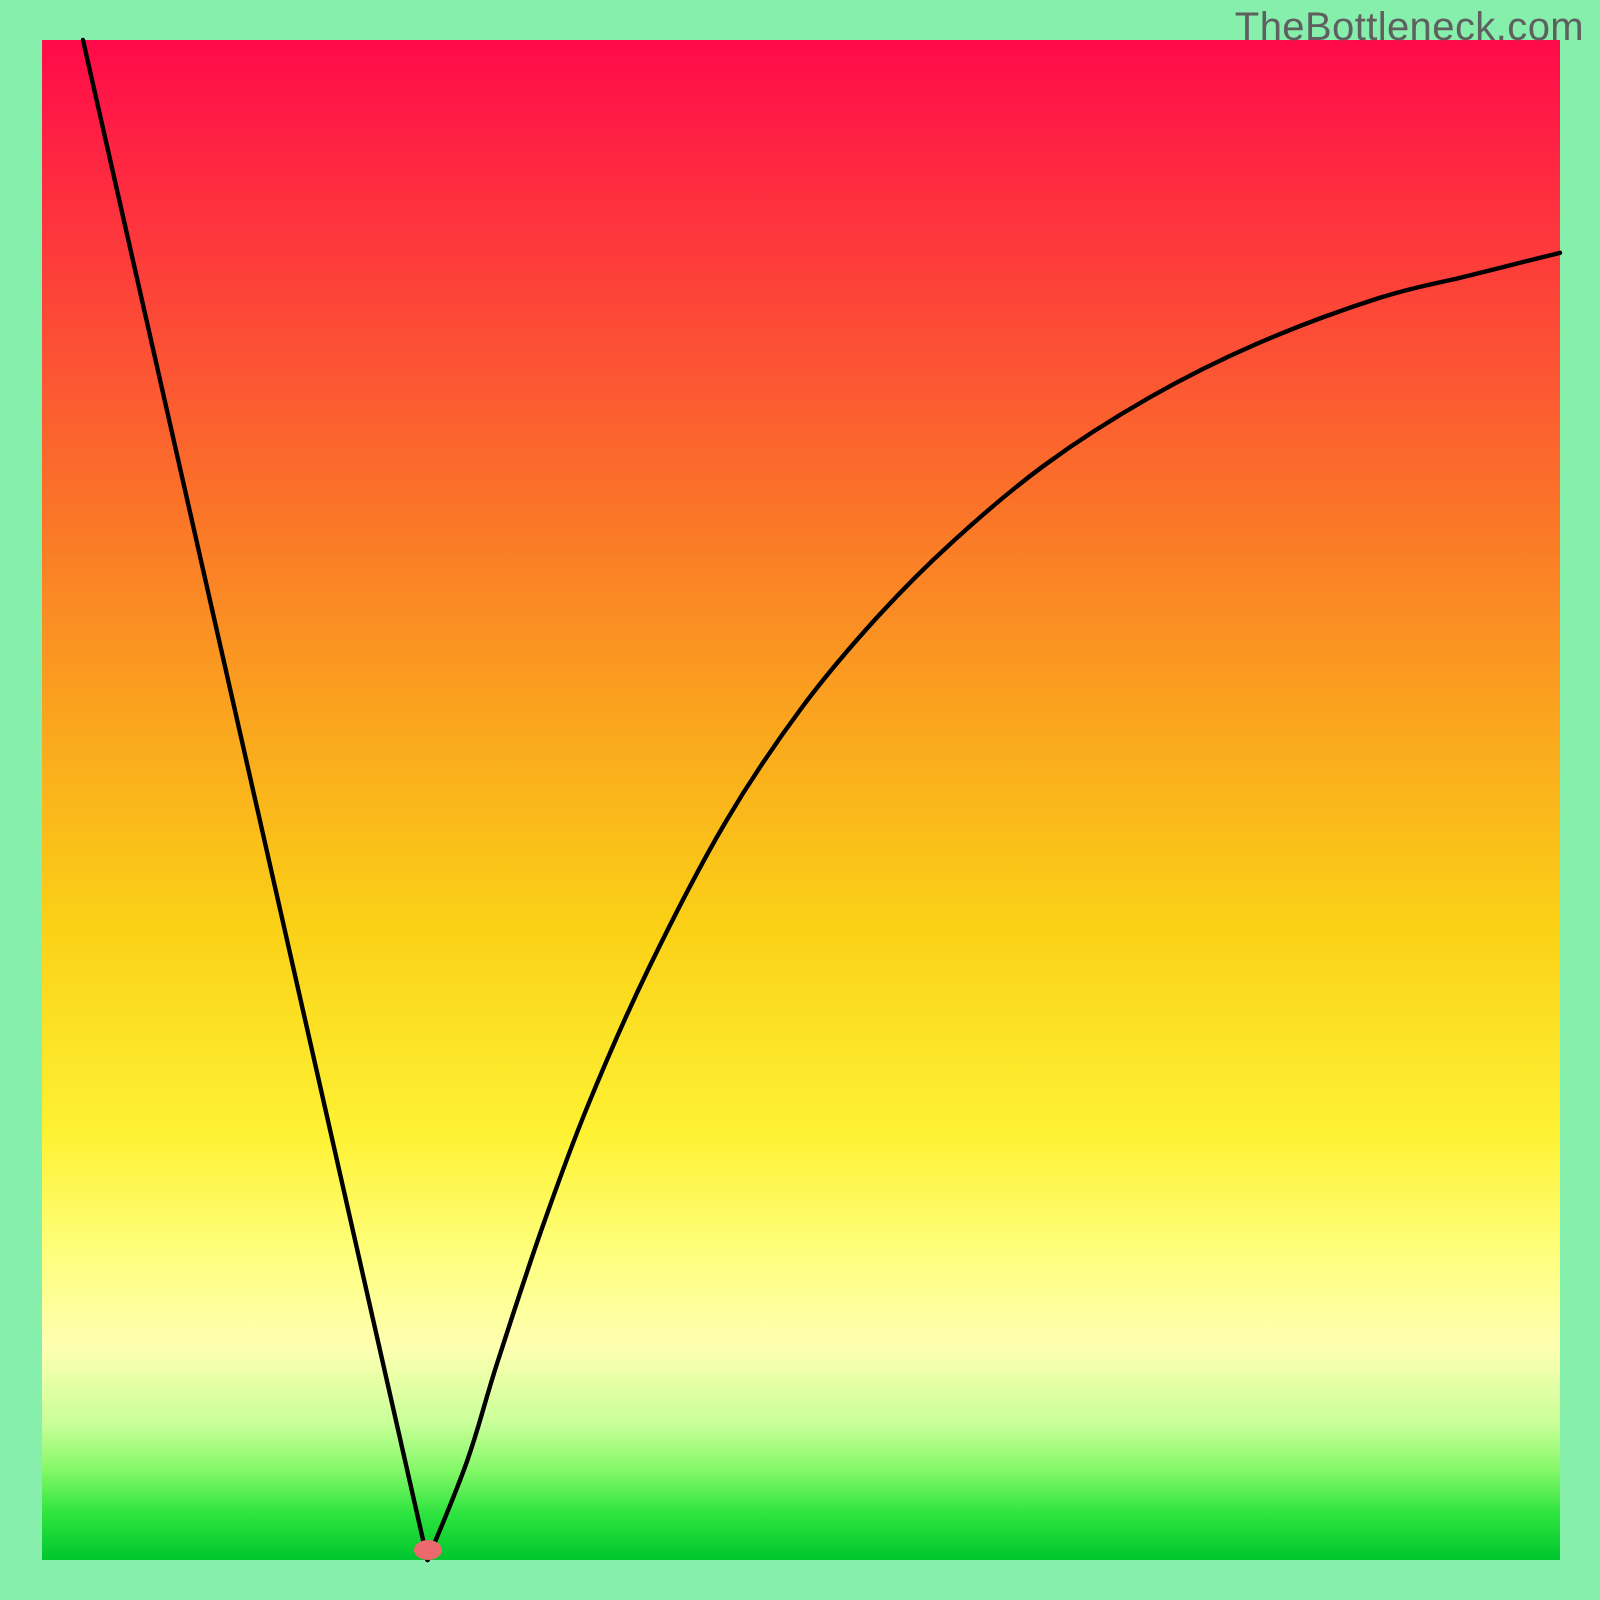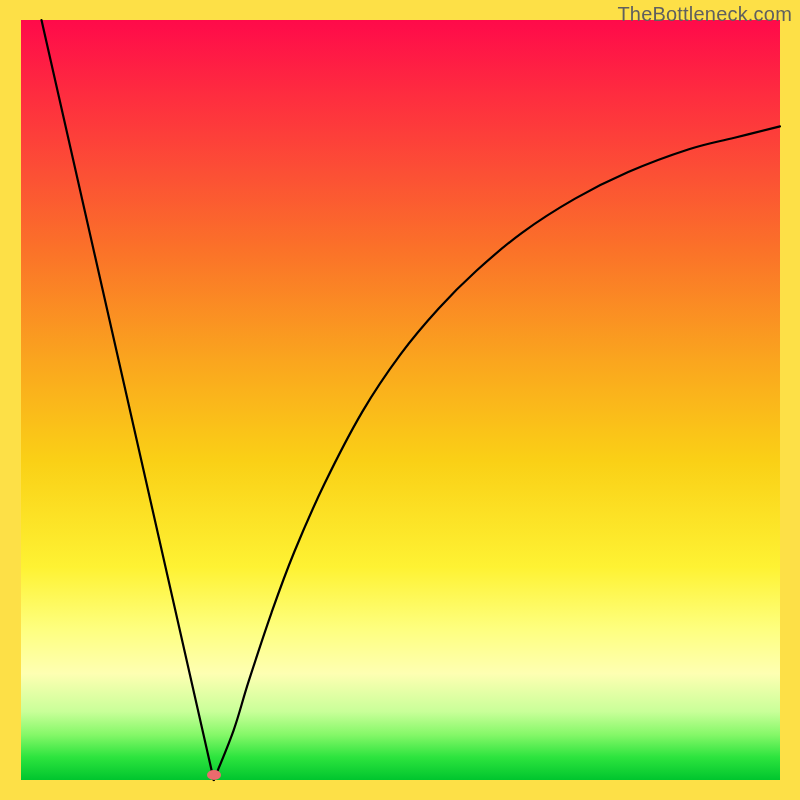--- a/index.html
+++ b/index.html
@@ -7,21 +7,21 @@
     width: 800px;
     height: 800px;
     overflow: hidden;
     background: #000;
     font-family: Arial, Helvetica, sans-serif;
   }
   .chart-wrap {
     position: relative;
     width: 800px;
     height: 800px;
-    background: #fde047;
+    background: #86efac;
   }
   .plot-area {
     position: absolute;
     left: 21px;
     top: 20px;
     width: 759px;
     height: 760px;
     
     background: linear-gradient(to bottom,
       #ff0a4a 0%,

